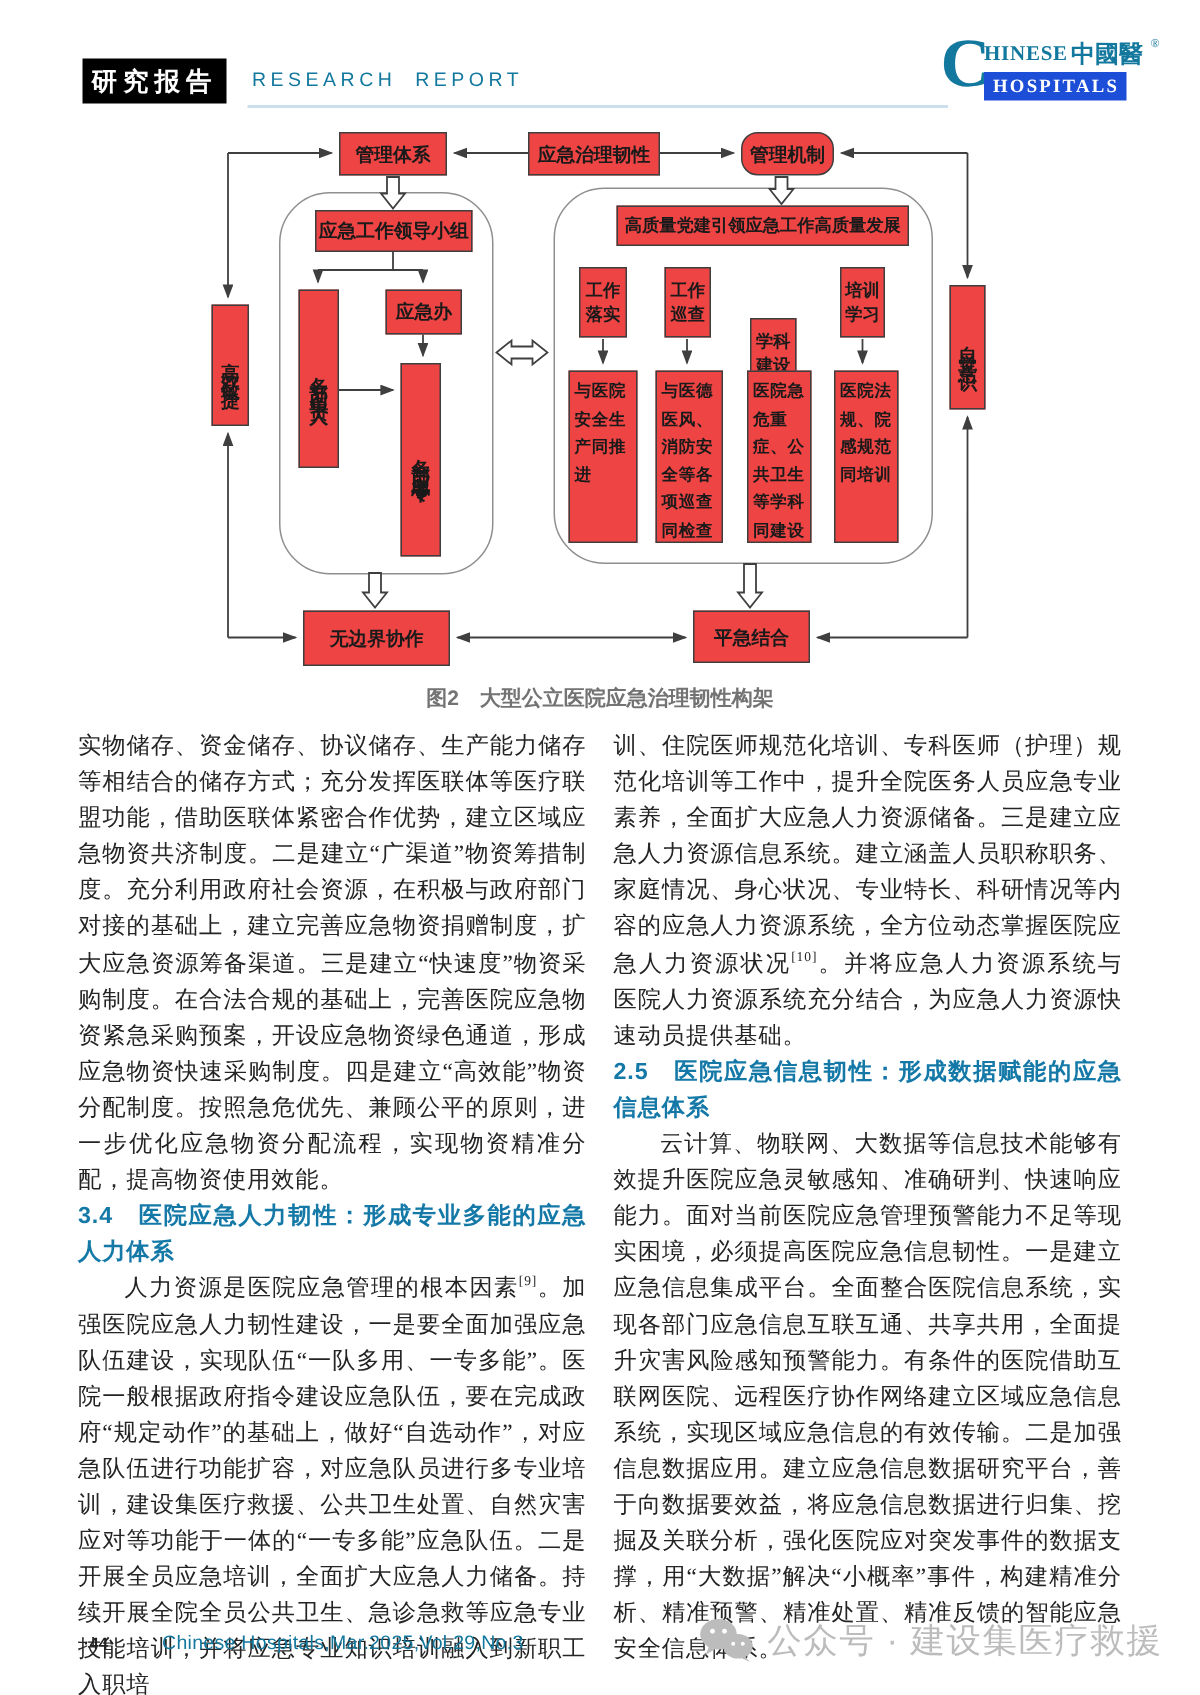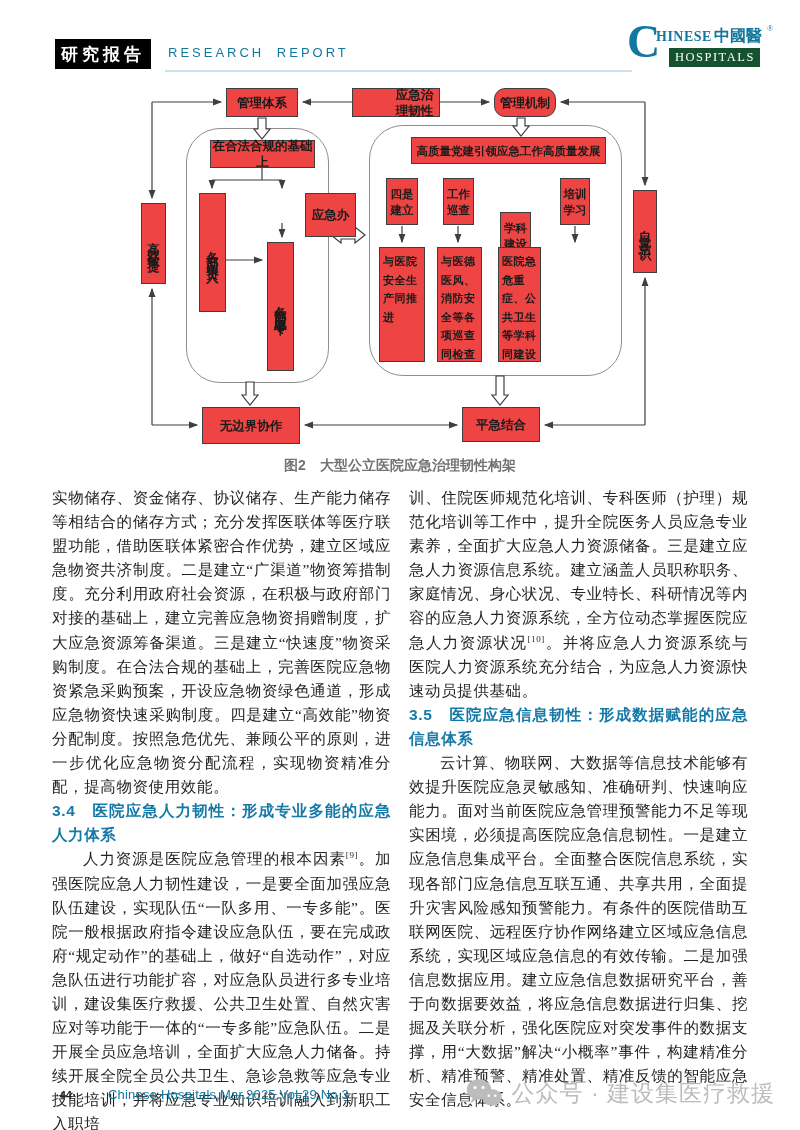--- a/index.html
+++ b/index.html
@@ -10,22 +10,22 @@
     color:#fff;font-family:"Liberation Sans","DejaVu Sans",sans-serif;font-weight:bold;font-size:17px;
     letter-spacing:4px;display:flex;align-items:center;justify-content:center;}
   .hdr-sub{position:absolute;left:168px;top:45px;color:#13789e;
     font-family:"Liberation Sans","DejaVu Sans",sans-serif;font-size:13px;letter-spacing:3px;word-spacing:6px;}
   .hdr-line{position:absolute;left:165px;top:70px;width:467px;height:2px;background:#ccdfec;}
   .logo{position:absolute;left:627px;top:22px;width:150px;height:48px;color:#13789e;}
   .logo .big-c{position:absolute;left:0;top:-4px;font-size:46px;font-weight:bold;line-height:48px;}
   .logo .rest{position:absolute;left:29px;top:7px;font-size:14px;font-weight:bold;letter-spacing:.5px;}
   .logo .cn{position:absolute;left:87px;top:4px;font-size:16px;font-weight:bold;}
   .logo .reg{position:absolute;left:140px;top:2px;font-size:8px;}
-  .logo .banner{position:absolute;left:42px;top:26px;background:#14532d;color:#fff;
-    font-size:12.5px;font-weight:normal;letter-spacing:1.5px;padding:2px 5px 2px 6px;}
+  .logo .banner{position:absolute;left:29px;top:26px;background:#1d4ed8;color:#fff;
+    font-size:12.5px;font-weight:bold;letter-spacing:1.5px;padding:2px 5px 2px 6px;}
 
   
   .chart{position:absolute;left:0;top:85px;width:800px;height:400px;}
   .chart svg.lines{position:absolute;left:0;top:0;z-index:5;}
   .rrect{position:absolute;border:1px solid #8f8f8f;border-radius:34px;z-index:1;}
   .box{position:absolute;box-sizing:border-box;border:1.3px solid #3f3f3f;background:#ef4444;z-index:10;
     display:flex;align-items:center;justify-content:center;text-align:center;
     font-size:12.5px;font-weight:600;color:#1a1a1a;line-height:16px;}
   .vbox{writing-mode:vertical-rl;letter-spacing:6px;}
   .tallbox{align-items:flex-start;justify-content:flex-start;text-align:left;
@@ -109,56 +109,57 @@
 
     <g fill="#ffffff" stroke="#3f3f3f" stroke-width="1.2">
       <polygon points="258,33 258,44 254,44 262,54 270,44 266,44 266,33"></polygon>
       <polygon points="517,33 517,41 513,41 521,51 529,41 525,41 525,33"></polygon>
       <polygon points="246,297 246,310 242,310 250,320 258,310 254,310 254,297"></polygon>
       <polygon points="496,291 496,310 492,310 500,320 508,310 504,310 504,291"></polygon>
       <polygon points="331,150 341,142 341,146 355,146 355,142 365,150 355,158 355,154 341,154 341,158"></polygon>
     </g>
   </svg>
 
-  <div class="box" style="left:352px;top:3px;width:88px;height:29px;padding-left:37px;">应急治理韧性</div>
+  <div class="box" style="left:352px;top:3px;width:88px;height:29px;">应急治理韧性</div>
   <div class="box" style="left:226px;top:3px;width:72px;height:29px;">管理体系</div>
   <div class="box" style="left:494px;top:3px;width:62px;height:29px;border-radius:11px;">管理机制</div>
   <div class="box vbox" style="left:141px;top:118px;width:25px;height:81px;">高效敏捷</div>
   <div class="box vbox" style="left:633px;top:105px;width:24px;height:83px;">自觉意识</div>
 
-  <div class="box" style="left:210px;top:55px;width:105px;height:28px;">在合法合规的基础上</div>
+  <div class="box" style="left:210px;top:55px;width:105px;height:28px;">应急工作领导小组</div>
   <div class="box vbox" style="left:199px;top:108px;width:27px;height:119px;letter-spacing:4px;">各部门负责人</div>
-  <div class="box" style="left:257px;top:108px;width:51px;height:44px;margin-left:48px;">应急办</div>
+  <div class="box" style="left:257px;top:108px;width:51px;height:30px;">应急办</div>
   <div class="box vbox" style="left:267px;top:157px;width:27px;height:129px;letter-spacing:3px;">各部门应急专干</div>
 
   <div class="box" style="left:411px;top:52px;width:195px;height:27px;font-size:11.5px;">高质量党建引领应急工作高质量发展</div>
-  <div class="box" style="left:386px;top:93px;width:32px;height:47px;font-size:11.5px;">四是建立</div>
+  <div class="box" style="left:386px;top:93px;width:32px;height:47px;font-size:11.5px;">工作落实</div>
   <div class="box" style="left:443px;top:93px;width:31px;height:47px;font-size:11.5px;">工作巡查</div>
   <div class="box" style="left:500px;top:93px;width:31px;height:47px;font-size:11.5px;margin-top:34px;">学科建设</div>
   <div class="box" style="left:560px;top:93px;width:30px;height:47px;font-size:11.5px;">培训学习</div>
 
   <div class="box tallbox" style="left:379px;top:162px;width:46px;height:115px;">与医院安全生产同推进</div>
   <div class="box tallbox" style="left:437px;top:162px;width:45px;height:115px;">与医德医风、消防安全等各项巡查同检查</div>
   <div class="box tallbox" style="left:498px;top:162px;width:43px;height:115px;">医院急危重症、公共卫生等学科同建设</div>
+  <div class="box tallbox" style="left:556px;top:162px;width:43px;height:115px;">医院法规、院感规范同培训</div>
 
   <div class="box" style="left:202px;top:322px;width:98px;height:37px;">无边界协作</div>
   <div class="box" style="left:462px;top:322px;width:78px;height:35px;">平急结合</div>
 
   <div class="fig-caption">图2　大型公立医院应急治理韧性构架</div>
 </div>
 
 <div class="columns">
   <div class="col" id="col-left">
       <p class="">实物储存、资金储存、协议储存、生产能力储存等相结合的储存方式；充分发挥医联体等医疗联盟功能，借助医联体紧密合作优势，建立区域应急物资共济制度。二是建立“广渠道”物资筹措制度。充分利用政府社会资源，在积极与政府部门对接的基础上，建立完善应急物资捐赠制度，扩大应急资源筹备渠道。三是建立“快速度”物资采购制度。在合法合规的基础上，完善医院应急物资紧急采购预案，开设应急物资绿色通道，形成应急物资快速采购制度。四是建立“高效能”物资分配制度。按照急危优先、兼顾公平的原则，进一步优化应急物资分配流程，实现物资精准分配，提高物资使用效能。</p>
       <div class="section-heading">3.4　医院应急人力韧性：形成专业多能的应急人力体系</div>
       <p class="indent">人力资源是医院应急管理的根本因素<sup class="cite">[9]</sup>。加强医院应急人力韧性建设，一是要全面加强应急队伍建设，实现队伍“一队多用、一专多能”。医院一般根据政府指令建设应急队伍，要在完成政府“规定动作”的基础上，做好“自选动作”，对应急队伍进行功能扩容，对应急队员进行多专业培训，建设集医疗救援、公共卫生处置、自然灾害应对等功能于一体的“一专多能”应急队伍。二是开展全员应急培训，全面扩大应急人力储备。持续开展全院全员公共卫生、急诊急救等应急专业技能培训，并将应急专业知识培训融入到新职工入职培</p>
     </div>
   <div class="col" id="col-right">
       <p class="">训、住院医师规范化培训、专科医师（护理）规范化培训等工作中，提升全院医务人员应急专业素养，全面扩大应急人力资源储备。三是建立应急人力资源信息系统。建立涵盖人员职称职务、家庭情况、身心状况、专业特长、科研情况等内容的应急人力资源系统，全方位动态掌握医院应急人力资源状况<sup class="cite">[10]</sup>。并将应急人力资源系统与医院人力资源系统充分结合，为应急人力资源快速动员提供基础。</p>
-      <div class="section-heading">3.5　医院应急信息韧性：形成数据赋能的应急信息体系</div>
+      <div class="section-heading">2.5　医院应急信息韧性：形成数据赋能的应急信息体系</div>
       <p class="indent">云计算、物联网、大数据等信息技术能够有效提升医院应急灵敏感知、准确研判、快速响应能力。面对当前医院应急管理预警能力不足等现实困境，必须提高医院应急信息韧性。一是建立应急信息集成平台。全面整合医院信息系统，实现各部门应急信息互联互通、共享共用，全面提升灾害风险感知预警能力。有条件的医院借助互联网医院、远程医疗协作网络建立区域应急信息系统，实现区域应急信息的有效传输。二是加强信息数据应用。建立应急信息数据研究平台，善于向数据要效益，将应急信息数据进行归集、挖掘及关联分析，强化医院应对突发事件的数据支撑，用“大数据”解决“小概率”事件，构建精准分析、精准预警、精准处置、精准反馈的智能应急安全信息体系。</p>
     </div>
 </div>
 
 <div class="footer">
   <div class="page-num"><span>·</span><b>44</b><span>·</span></div>
   <div class="journal-ref">Chinese Hospitals,Mar.2025,Vol.29,No.3</div>
   <div class="watermark">
     <svg width="37" height="31" viewBox="0 0 37 31">
       <ellipse cx="13" cy="11.5" rx="12.2" ry="10.2" fill="#bcbcbc"></ellipse>

